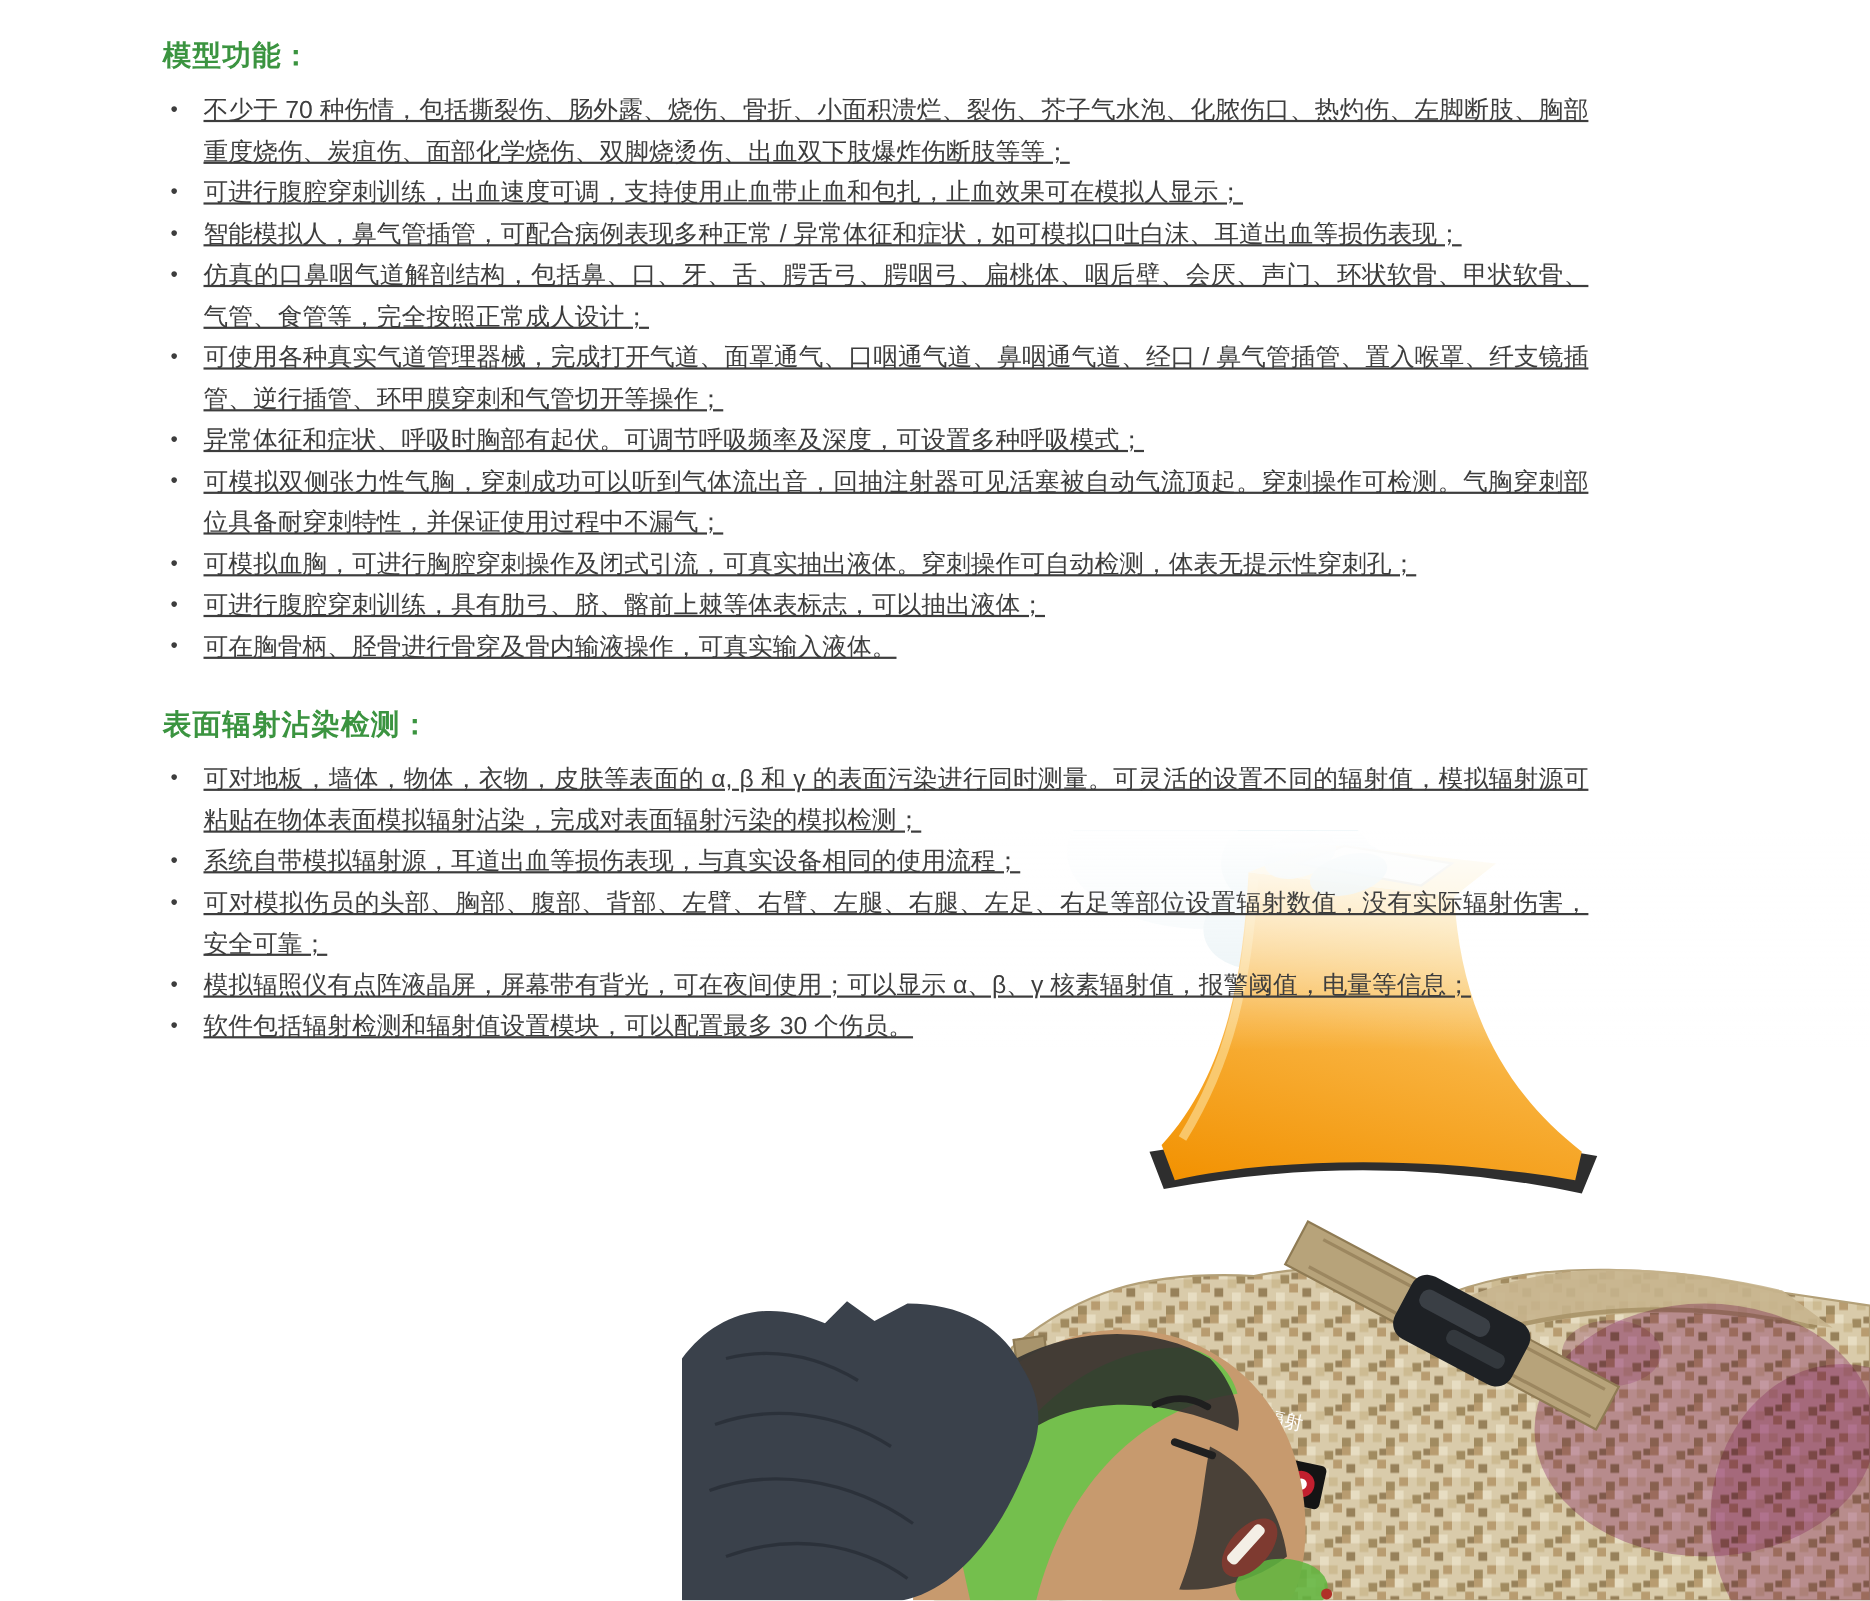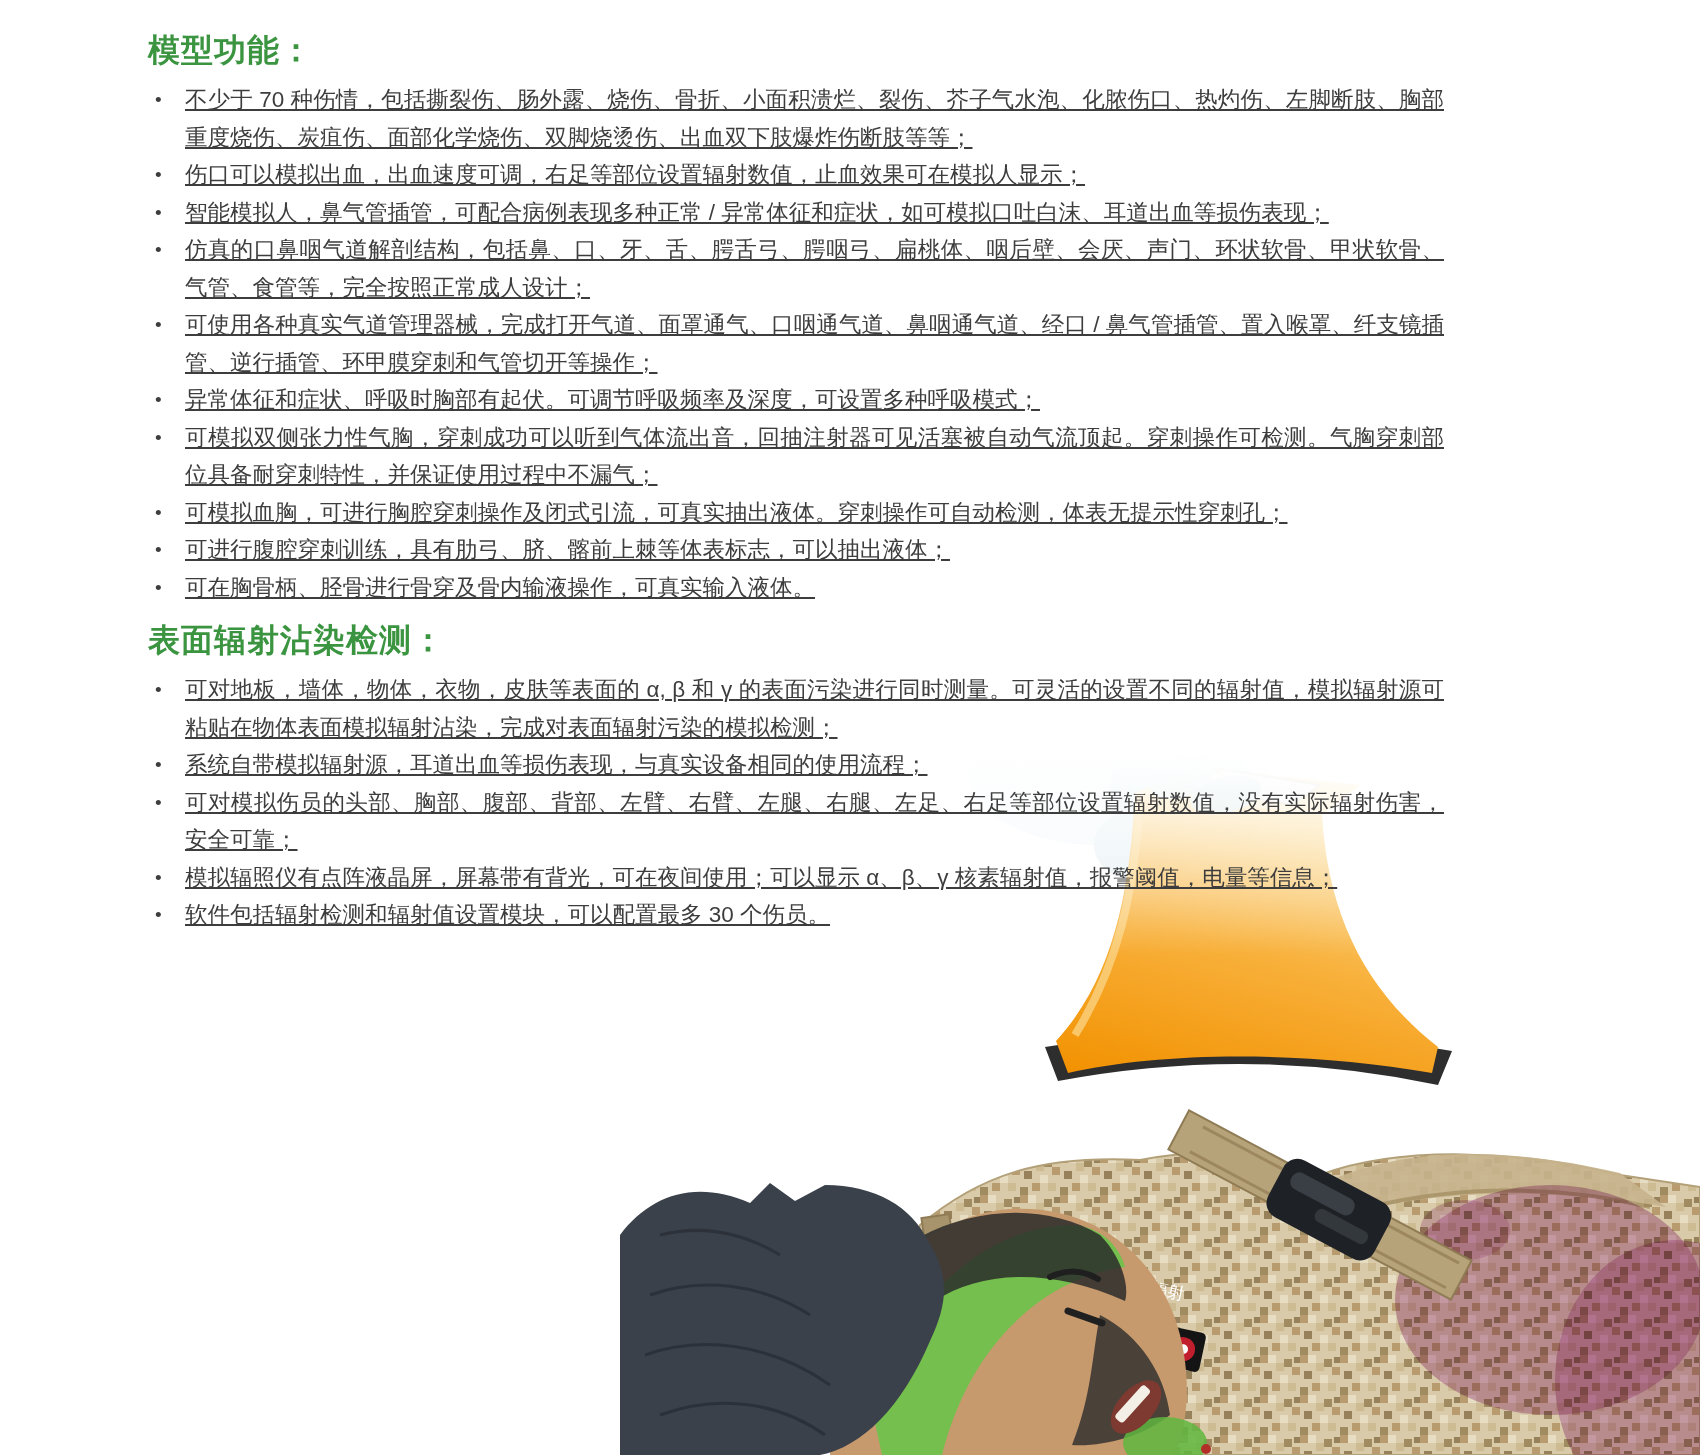--- a/index.html
+++ b/index.html
@@ -17,25 +17,25 @@
     width: 1080px; height: 700px; z-index: 0;
   }
   .photo-wrap svg { display: block; width: 100%; height: 100%; }
 
   .content {
     position: absolute; left: 148px; top: 30px;
     width: 1296px; z-index: 1;
   }
   .section-heading {
     margin: 0; padding: 0;
-    font-size: 32px; line-height: 40px; font-weight: bold;
+    font-size: 26px; line-height: 40px; font-weight: bold;
     color: var(--heading-green, #3b9440);
     letter-spacing: 1px;
   }
-  .section + .section { margin-top: 14px; }
+  .section + .section { margin-top: 32px; }
   ul.feature-list {
     list-style: none; margin: 11px 0 0 0; padding: 0;
   }
   ul.feature-list li {
     display: flex;
     font-size: 22.5px; line-height: 37.5px;
     color: var(--body-text, #3d3d3d);
   }
   ul.feature-list li .bullet {
     flex: 0 0 37px; width: 37px;
@@ -167,21 +167,21 @@
 
     <div class="section">
       <h2 class="section-heading">模型功能：</h2>
       <ul class="feature-list">
         <li>
             <span class="bullet">•</span>
             <span class="txt">不少于 70 种伤情，包括撕裂伤、肠外露、烧伤、骨折、小面积溃烂、裂伤、芥子气水泡、化脓伤口、热灼伤、左脚断肢、胸部重度烧伤、炭疽伤、面部化学烧伤、双脚烧烫伤、出血双下肢爆炸伤断肢等等；</span>
           </li>
         <li>
             <span class="bullet">•</span>
-            <span class="txt">伤口可以模拟出血，出血速度可调，右足等部位设置辐射数值，止血效果可在模拟人显示；</span>
+            <span class="txt">可进行腹腔穿刺训练，出血速度可调，支持使用止血带止血和包扎，止血效果可在模拟人显示；</span>
           </li>
         <li>
             <span class="bullet">•</span>
             <span class="txt">智能模拟人，鼻气管插管，可配合病例表现多种正常 / 异常体征和症状，如可模拟口吐白沫、耳道出血等损伤表现；</span>
           </li>
         <li>
             <span class="bullet">•</span>
             <span class="txt">仿真的口鼻咽气道解剖结构，包括鼻、口、牙、舌、腭舌弓、腭咽弓、扁桃体、咽后壁、会厌、声门、环状软骨、甲状软骨、气管、食管等，完全按照正常成人设计；</span>
           </li>
         <li>

